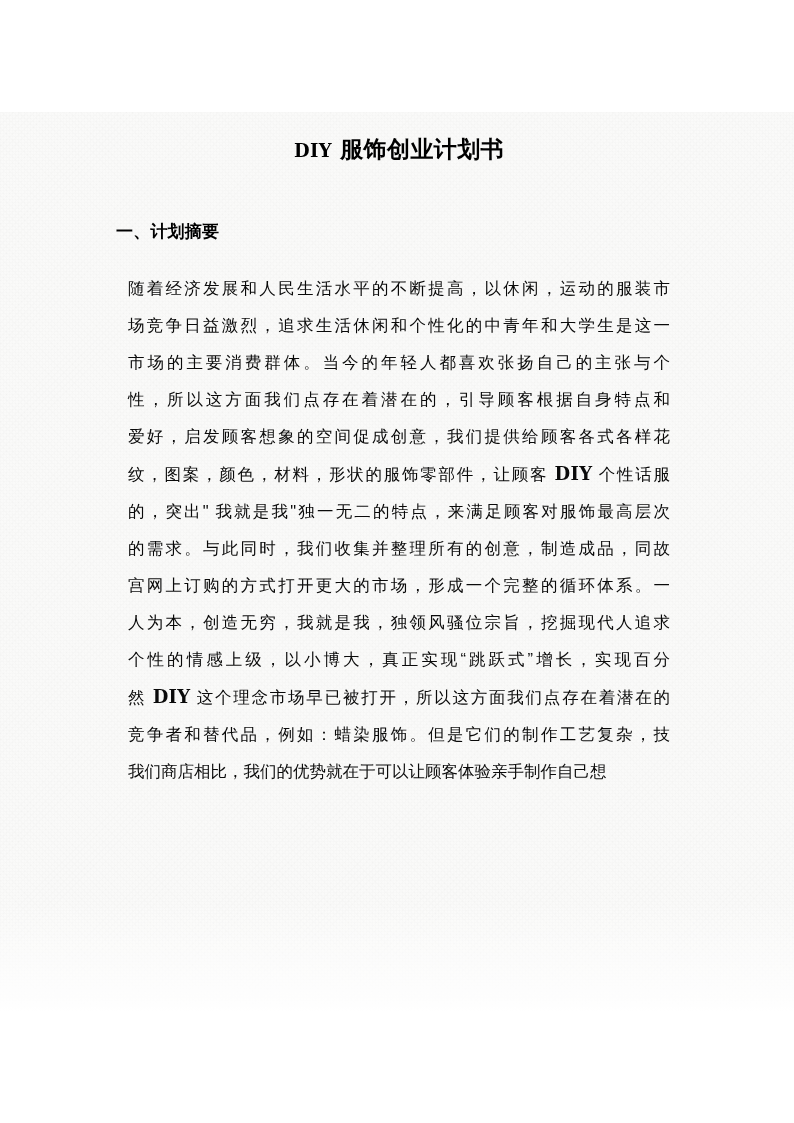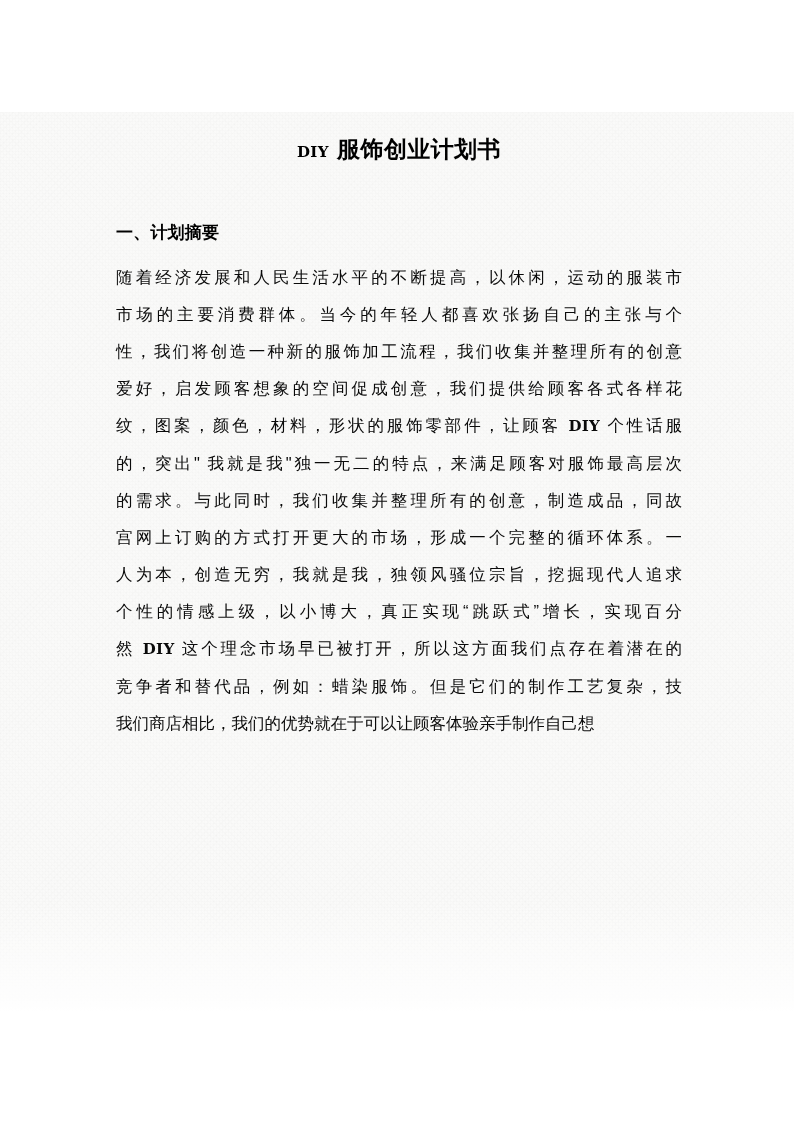--- a/index.html
+++ b/index.html
@@ -88,21 +88,21 @@
     text-align: left;
     font-family: Liberation Sans, sans-serif;
     font-weight: bold;
     font-size: 17px;
     line-height: 24px;
     color: #000000;
     letter-spacing: .2px;
   }
 
   .body-block {
-    margin: 0;
+    margin: 12px;
     padding-top: 14px;
   }
 
   .body-line {
     font-family: "Liberation Sans", "DejaVu Sans", sans-serif;
     font-size: 16.5px;
     line-height: 37px;
     color: #0a0a0a;
     white-space: pre;
     letter-spacing: 0;
@@ -116,41 +116,42 @@
   }
   .body-line.last {
     text-align: center;
     text-align-last: left;
   }
 
   
   .latin {
     font-family: "DejaVu Serif", "Liberation Serif", serif;
     font-weight: bold;
-    font-size: 15px;
+    font-size: 18px;
     letter-spacing: .3px;
   }
 </style>
 </head>
 <body>
 
 <div class="page">
 
   <div class="paper-texture"></div>
 
   <div class="content">
 
     <h1 class="doc-title"><span class="latin">DIY</span><span> 服饰创业计划书</span></h1>
 
     <h2 class="section-heading">一、计划摘要</h2>
 
     <div class="body-block">
       <div class="body-line justify">随着经济发展和人民生活水平的不断提高，以休闲，运动的服装市</div>
+      <div class="body-line justify">场竞争日益激烈，追求生活休闲和个性化的中青年和大学生是这一</div>
       <div class="body-line justify">市场的主要消费群体。当今的年轻人都喜欢张扬自己的主张与个</div>
-      <div class="body-line justify">性，我们将创造一种新的服饰加工流程，我们收集并整理所有的创意</div>
+      <div class="body-line justify">性，所以这方面我们点存在着潜在的，引导顾客根据自身特点和</div>
       <div class="body-line justify">爱好，启发顾客想象的空间促成创意，我们提供给顾客各式各样花</div>
       <div class="body-line justify">纹，图案，颜色，材料，形状的服饰零部件，让顾客 <span class="latin">DIY</span> 个性话服</div>
       <div class="body-line justify">的，突出" 我就是我"独一无二的特点，来满足顾客对服饰最高层次</div>
       <div class="body-line justify">的需求。与此同时，我们收集并整理所有的创意，制造成品，同故</div>
       <div class="body-line justify">宫网上订购的方式打开更大的市场，形成一个完整的循环体系。一</div>
       <div class="body-line justify">人为本，创造无穷，我就是我，独领风骚位宗旨，挖掘现代人追求</div>
       <div class="body-line justify">个性的情感上级，以小博大，真正实现“跳跃式”增长，实现百分</div>
       <div class="body-line justify">然 <span class="latin">DIY</span> 这个理念市场早已被打开，所以这方面我们点存在着潜在的</div>
       <div class="body-line justify">竞争者和替代品，例如：蜡染服饰。但是它们的制作工艺复杂，技</div>
       <div class="body-line justify last">我们商店相比，我们的优势就在于可以让顾客体验亲手制作自己想</div>

